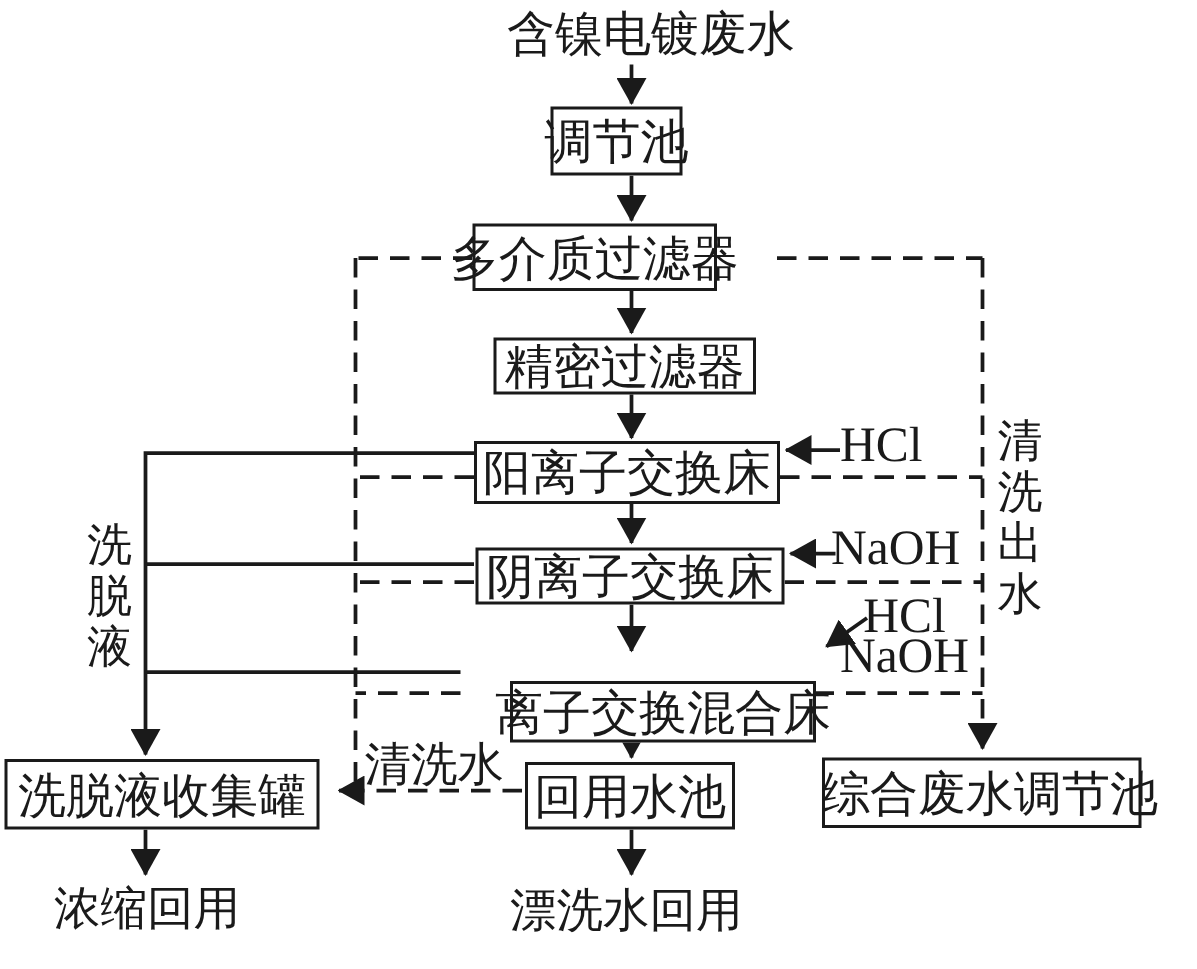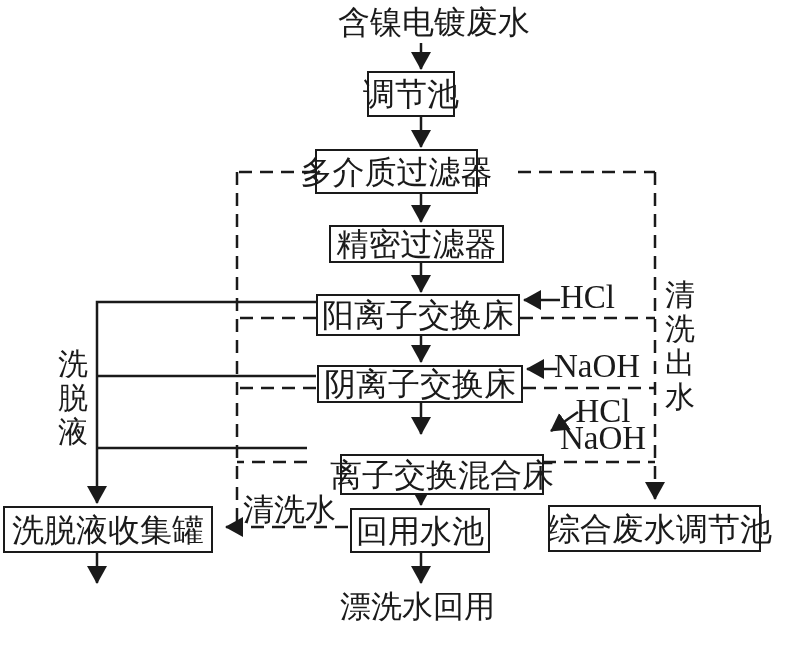--- a/index.html
+++ b/index.html
@@ -96,16 +96,17 @@
     <span>HCl</span>
     <span>NaOH</span>
   </div>
 
   <div class="txt vtext" style="left:56px;top:347px;">洗脱液</div>
 
   <div class="txt vtext" style="left:663px;top:278px;">清洗出水</div>
 
   <div class="txt" style="left:243px;top:492px;font-size:31px;">清洗水</div>
 
+  <div class="txt center" style="left:30px;top:588px;width:136px;font-size:31px;">浓缩回用</div>
 
   <div class="txt center" style="left:335px;top:589px;width:165px;font-size:31px;">漂洗水回用</div>
 
 </div>
 
 </body></html>

